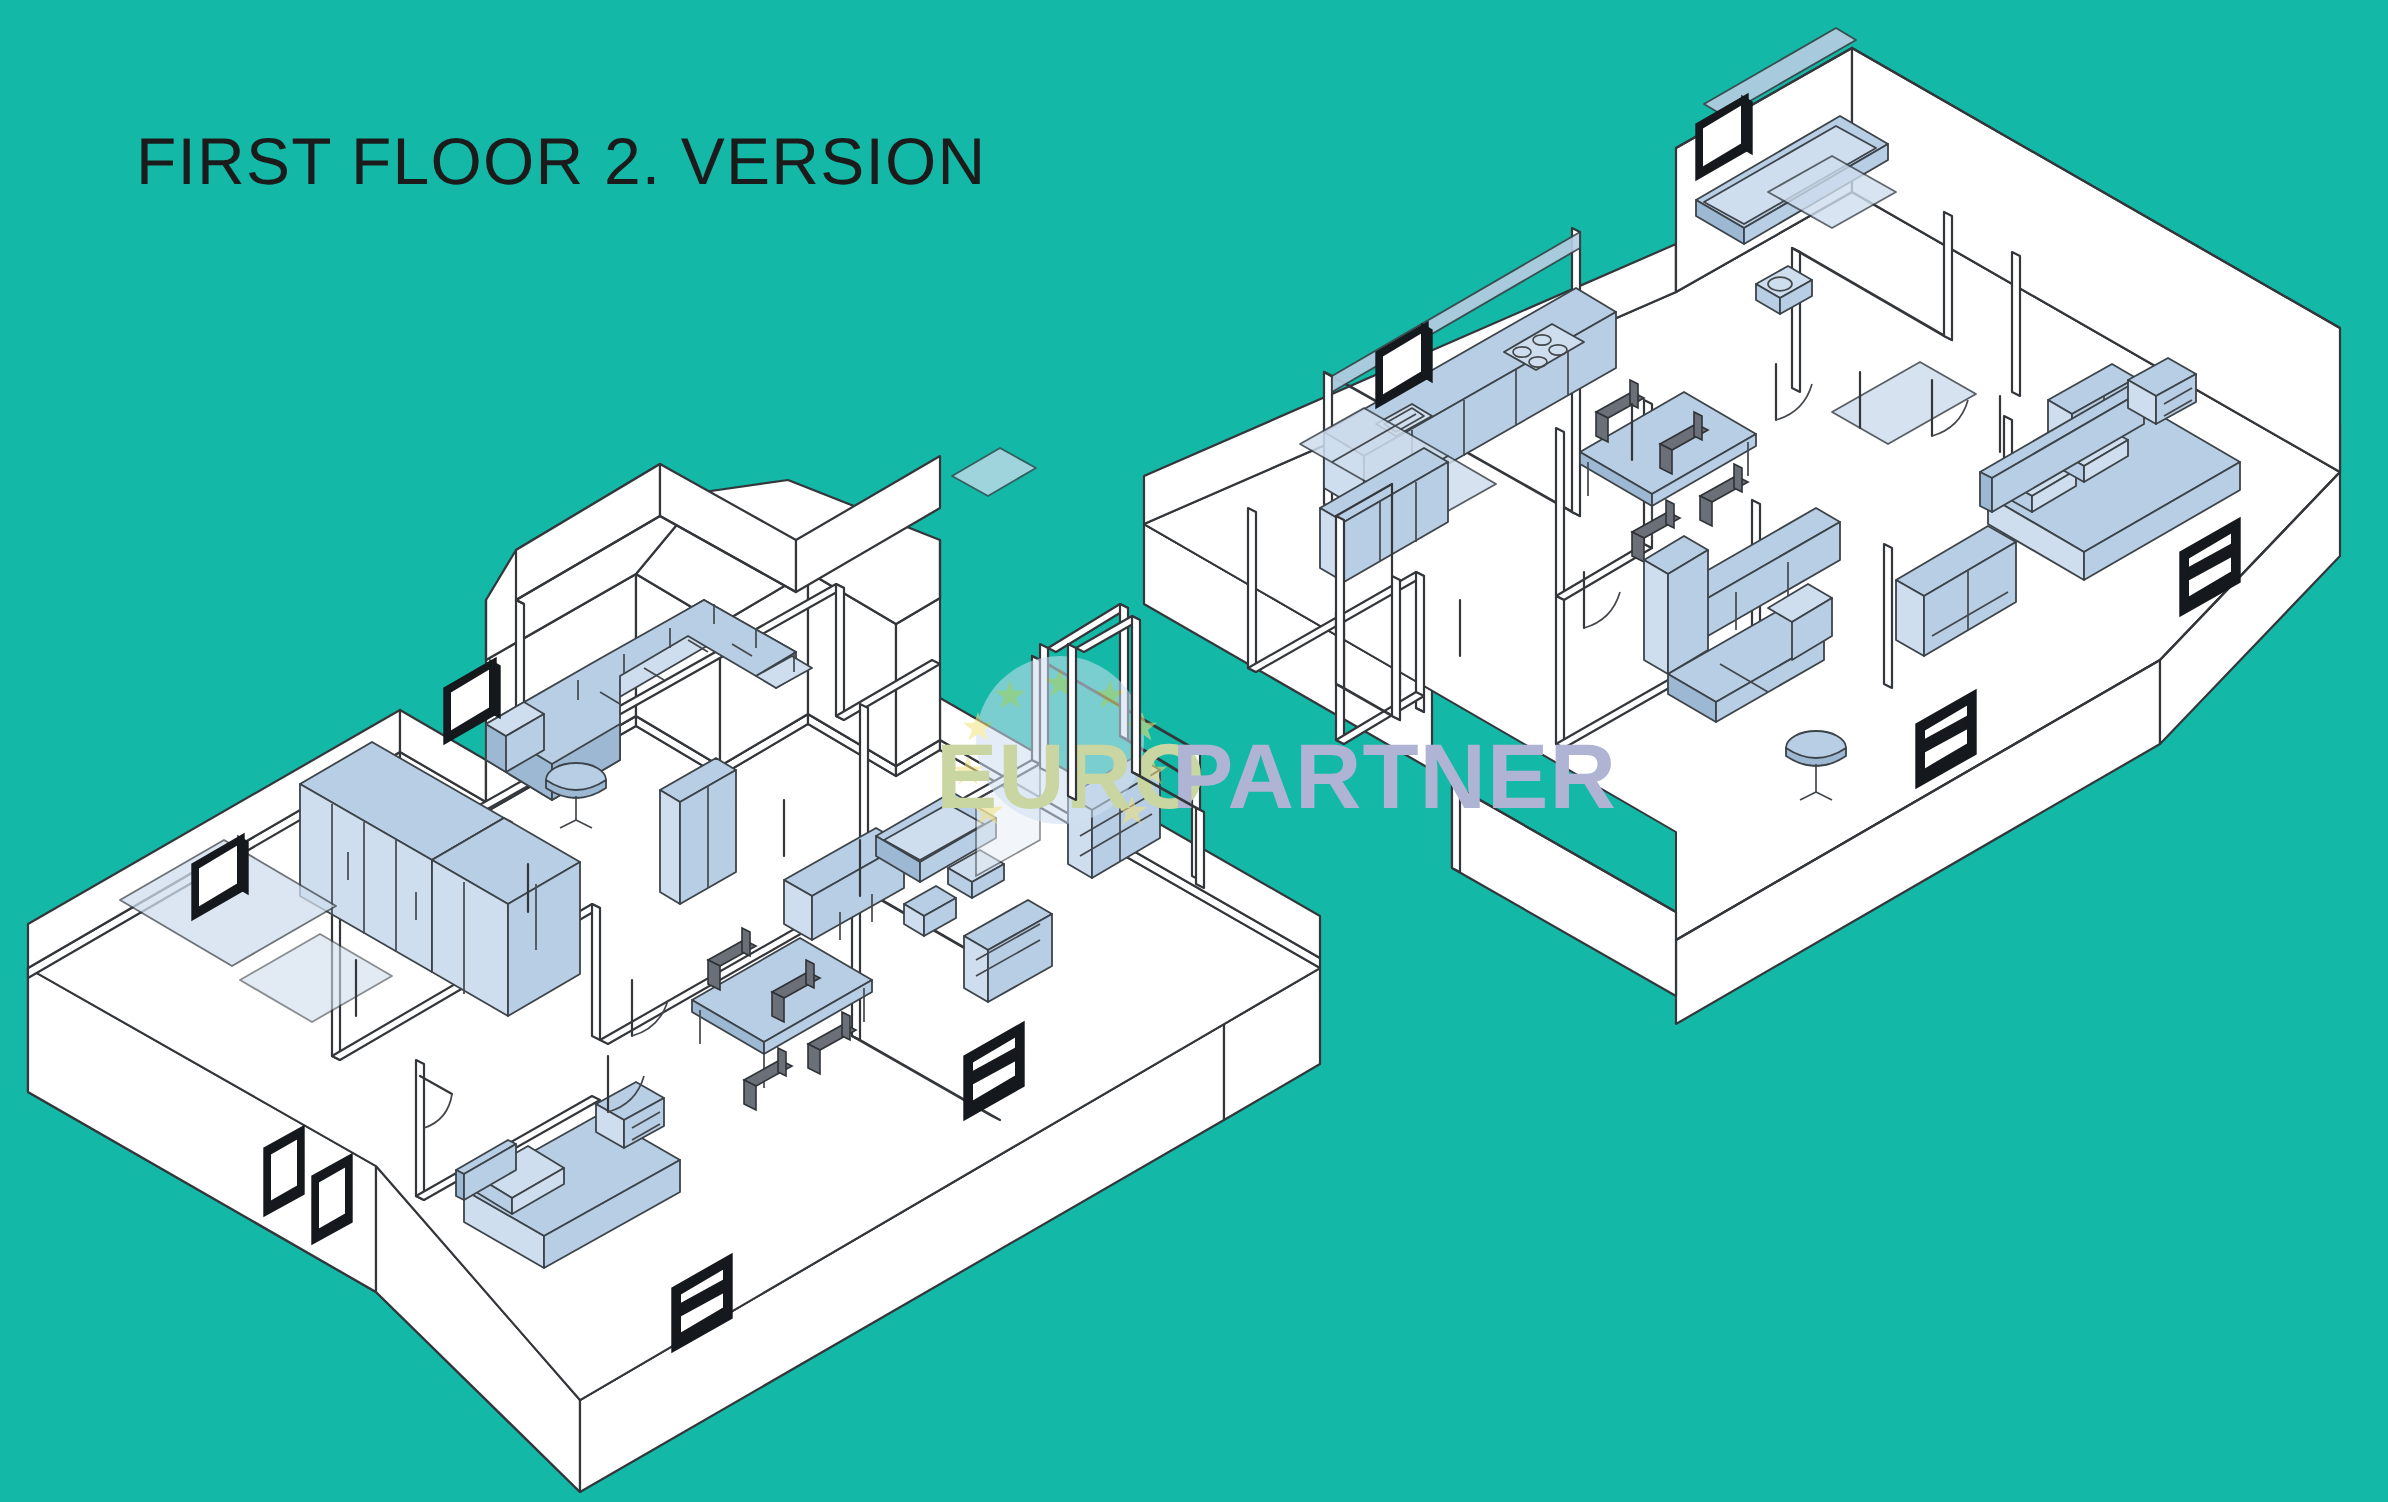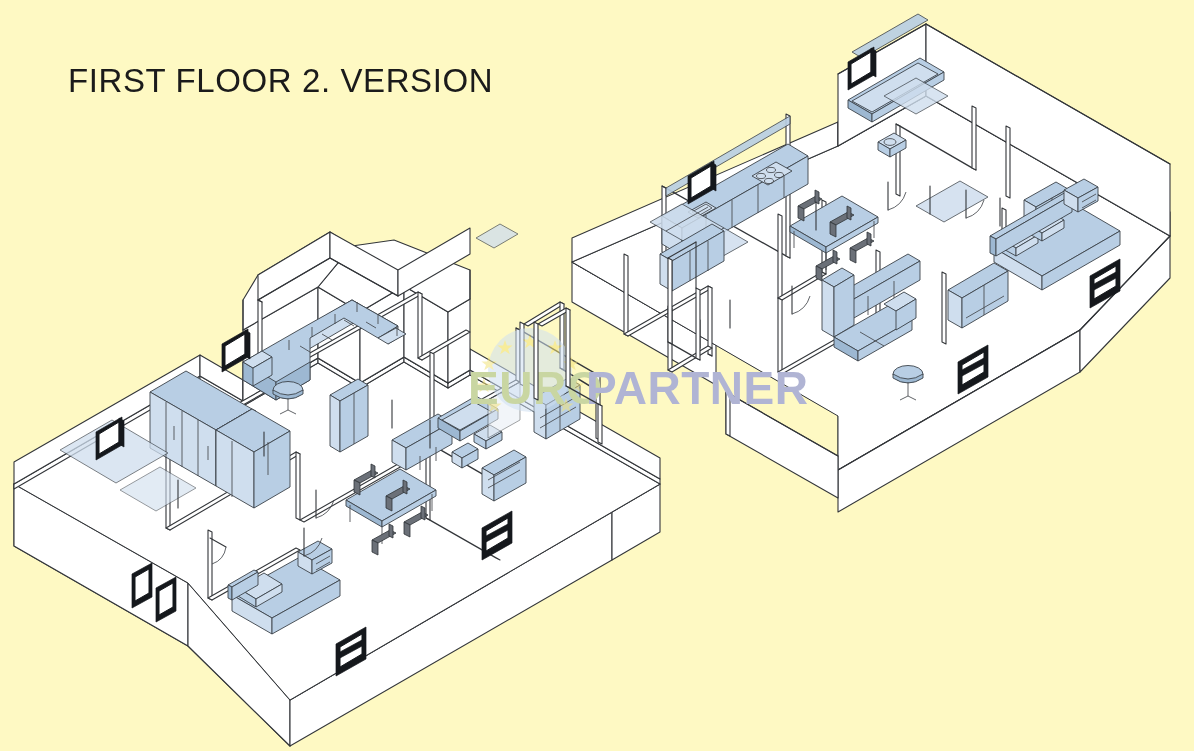--- a/index.html
+++ b/index.html
@@ -13,21 +13,21 @@
     height: 751px;
     position: relative;
     overflow: hidden;
     font-family: "Liberation Sans", sans-serif;
   }
   #stage {
     position: absolute;
     left: 0; top: 0;
     width: 1194px;
     height: 751px;
-    background: #fef9c3;
+    background: #14b8a6;
   }
   #plan-title {
     position: absolute;
     left: 68px;
     top: 62px;
     font-family: "Liberation Sans", sans-serif;
     font-size: 33px;
     font-weight: 300;
     letter-spacing: 0.6px;
     color: #1b1b1b;

